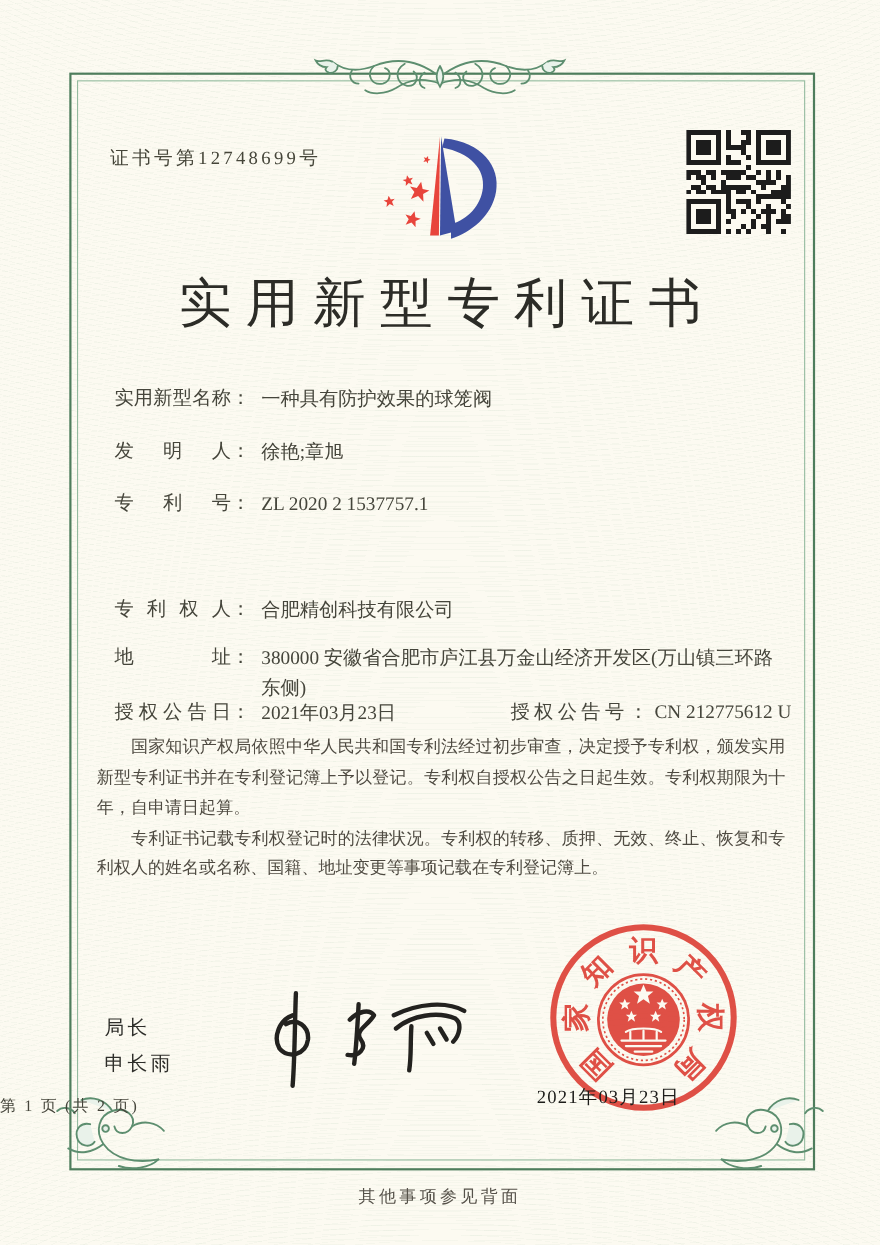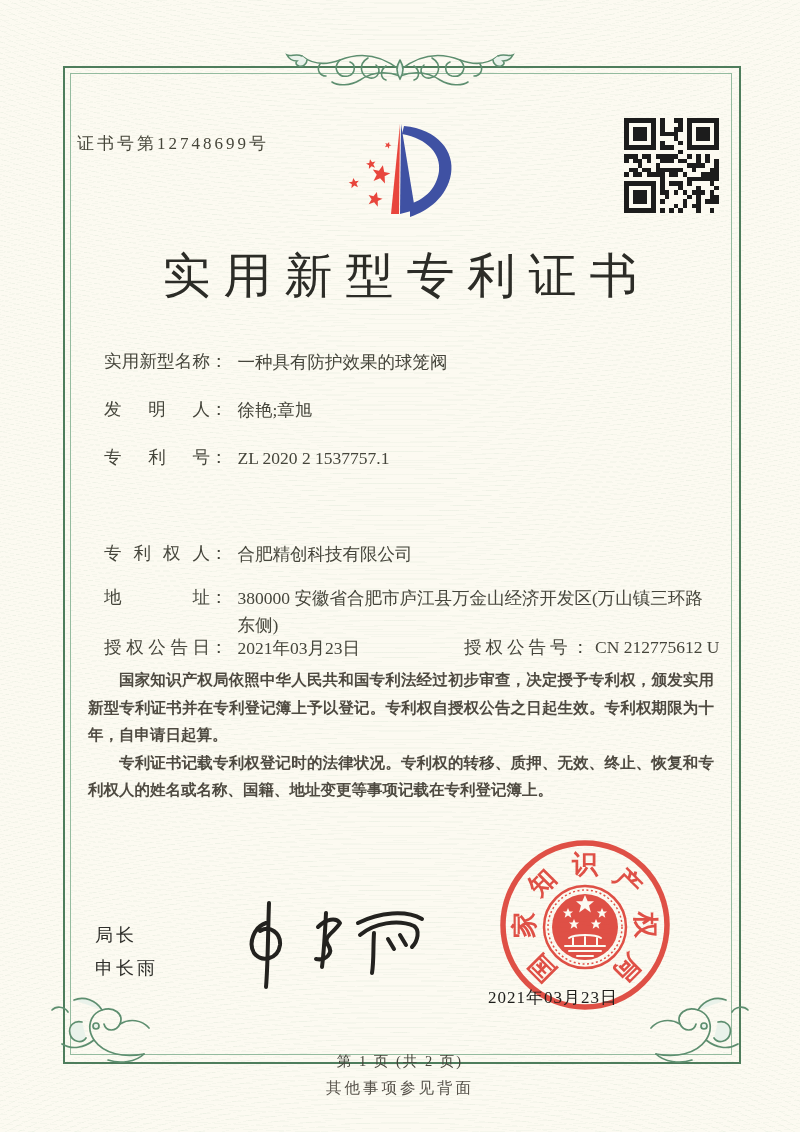--- a/index.html
+++ b/index.html
@@ -7,34 +7,34 @@
     background-color:#fcfaf1;
     background-image:
       repeating-radial-gradient(ellipse 130% 60% at 50% -30%, rgba(125,170,135,.055) 0 1px, transparent 1px 7px),
       repeating-radial-gradient(ellipse 150% 70% at 50% 130%, rgba(125,170,135,.05) 0 1px, transparent 1px 8px);
     font-family:"Liberation Serif","DejaVu Serif",serif;color:#3a3a33;}
   .abs{position:absolute;}
   
   #border-outer{left:63px;top:66px;width:674px;height:994px;border:2.5px solid #4e7d5c;}
   #border-inner{left:70px;top:73px;width:660px;height:980px;border:1px solid #94bb9f;}
   
-  #cert-no{left:77px;top:132px;font-size:17px;letter-spacing:3px;color:#454539;}
+  #cert-no{left:100px;top:132px;font-size:17px;letter-spacing:3px;color:#454539;}
   #title{left:0;top:244px;width:800px;text-align:center;font-size:48px;letter-spacing:13px;
     color:#2c2c27;font-weight:500;text-indent:13px;}
   .field-row{left:104px;width:630px;font-size:17.5px;color:#45453b;}
   .flabel{display:inline-block;width:106px;text-align:justify;text-align-last:justify;vertical-align:top;}
   .fcolon{vertical-align:top;}
   .fvalue{display:inline-block;margin-left:10px;max-width:480px;vertical-align:top;line-height:1.55;}
   .pair2{position:absolute;left:360px;top:0;white-space:nowrap;text-align:center;}
   #paragraphs{left:88px;top:666px;width:626px;font-size:15.5px;line-height:1.78;color:#4e4a41;}
-  #paragraphs p{margin:0;text-indent:2em;text-align:justify;font-weight:bold;}
+  #paragraphs p{margin:0;text-indent:2em;text-align:justify;}
   #signoff{left:95px;top:920px;font-family:Liberation Mono, monospace;
     font-size:18px;color:#2e2e2a;line-height:33px;letter-spacing:3px;}
   #seal-date{left:488px;top:986px;width:180px;font-size:17px;color:#1d1d1a;letter-spacing:1px;z-index:6;}
-  #footer-page{left:0;top:1052px;width:800px;text-align:center;font-size:14.5px;color:#45453b;letter-spacing:2px;}
+  #footer-page{left:0;top:996px;width:800px;font-size:14.5px;color:#45453b;letter-spacing:2px;}
   #back-note{left:0;top:1078px;width:800px;text-align:center;font-size:15.5px;color:#56524a;letter-spacing:3px;}
   svg{display:block;}
   .orn{color:#5d8e6f;}
 </style>
 </head>
 <body>
 
 <div id="page">
 
   <div class="abs" id="border-outer"></div>

